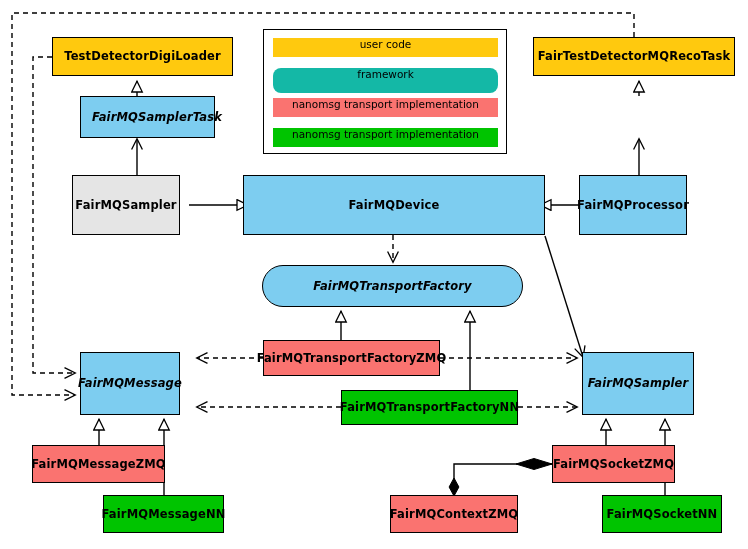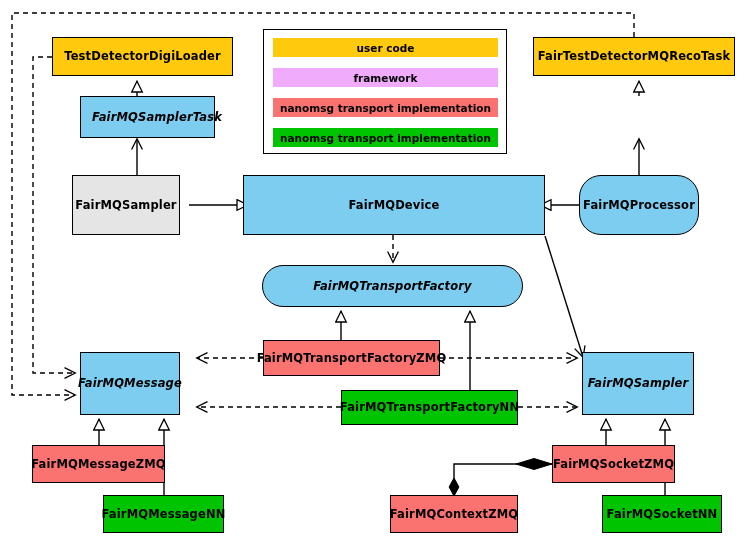--- a/index.html
+++ b/index.html
@@ -29,23 +29,23 @@
     position:absolute;
     box-sizing:border-box;
     border:1.6px solid #000000;
     background:#ffffff;
     z-index:3;
     padding:0;
   }
   .legend-item{
     position:absolute;
     box-sizing:border-box;
-    display:flex;align-items:center;justify-content:center;
+    display:flex;align-items:flex-start;justify-content:center;
     font-size:10.5px;
-    font-weight:bold;
+    font-weight:normal;
     color:#000000;
   }
 </style>
 </head>
 <body>
 
 <div id="canvas">
 
   <svg class="edges" viewBox="0 0 748 549">
     <defs>
@@ -105,21 +105,21 @@
       <path d="M454,495 L454,464 L552,464" marker-start="url(#filleddiamond)" transform=""></path>
       <path d="M552,464 L534,458.5 L516,464 L534,469.5 Z" fill="#000000" stroke="#000000" stroke-width="1"></path>
 
     </g>
   </svg>
 
   <div class="legend-box" style="left:263px;top:29px;width:244px;height:125px;">
     <div class="legend-item" style="left:9px;top:8px;width:225px;height:19px;background:#FFC90E;">
       <span>user code</span>
     </div>
-    <div class="legend-item" style="left:9px;top:38px;width:225px;height:19px;background:#f0abfc;">
+    <div class="legend-item" style="left:9px;top:38px;width:225px;height:25px;background:#14b8a6;border-radius:8px;">
       <span>framework</span>
     </div>
     <div class="legend-item" style="left:9px;top:68px;width:225px;height:19px;background:#FA7370;">
       <span>nanomsg transport implementation</span>
     </div>
     <div class="legend-item" style="left:9px;top:98px;width:225px;height:19px;background:#00C400;">
       <span>nanomsg transport implementation</span>
     </div>
   </div>
 
@@ -137,21 +137,21 @@
 
 
   <div class="node" style="left:72px;top:175px;width:108px;height:60px;background:#e5e5e5;">
     <span>FairMQSampler</span>
   </div>
 
   <div class="node" style="left:243px;top:175px;width:302px;height:60px;background:#7DCDF0;">
     <span>FairMQDevice</span>
   </div>
 
-  <div class="node" style="left:579px;top:175px;width:120px;height:60px;background:#7DCDF0;border-radius:22px;">
+  <div class="node" style="left:579px;top:175px;width:108px;height:60px;background:#7DCDF0;">
     <span>FairMQProcessor</span>
   </div>
 
   <div class="node abstract" style="left:262px;top:265px;width:261px;height:42px;background:#7DCDF0;border-radius:21px;">
     <span>FairMQTransportFactory</span>
   </div>
 
   <div class="node" style="left:263px;top:340px;width:177px;height:36px;background:#FA7370;">
     <span>FairMQTransportFactoryZMQ</span>
   </div>

